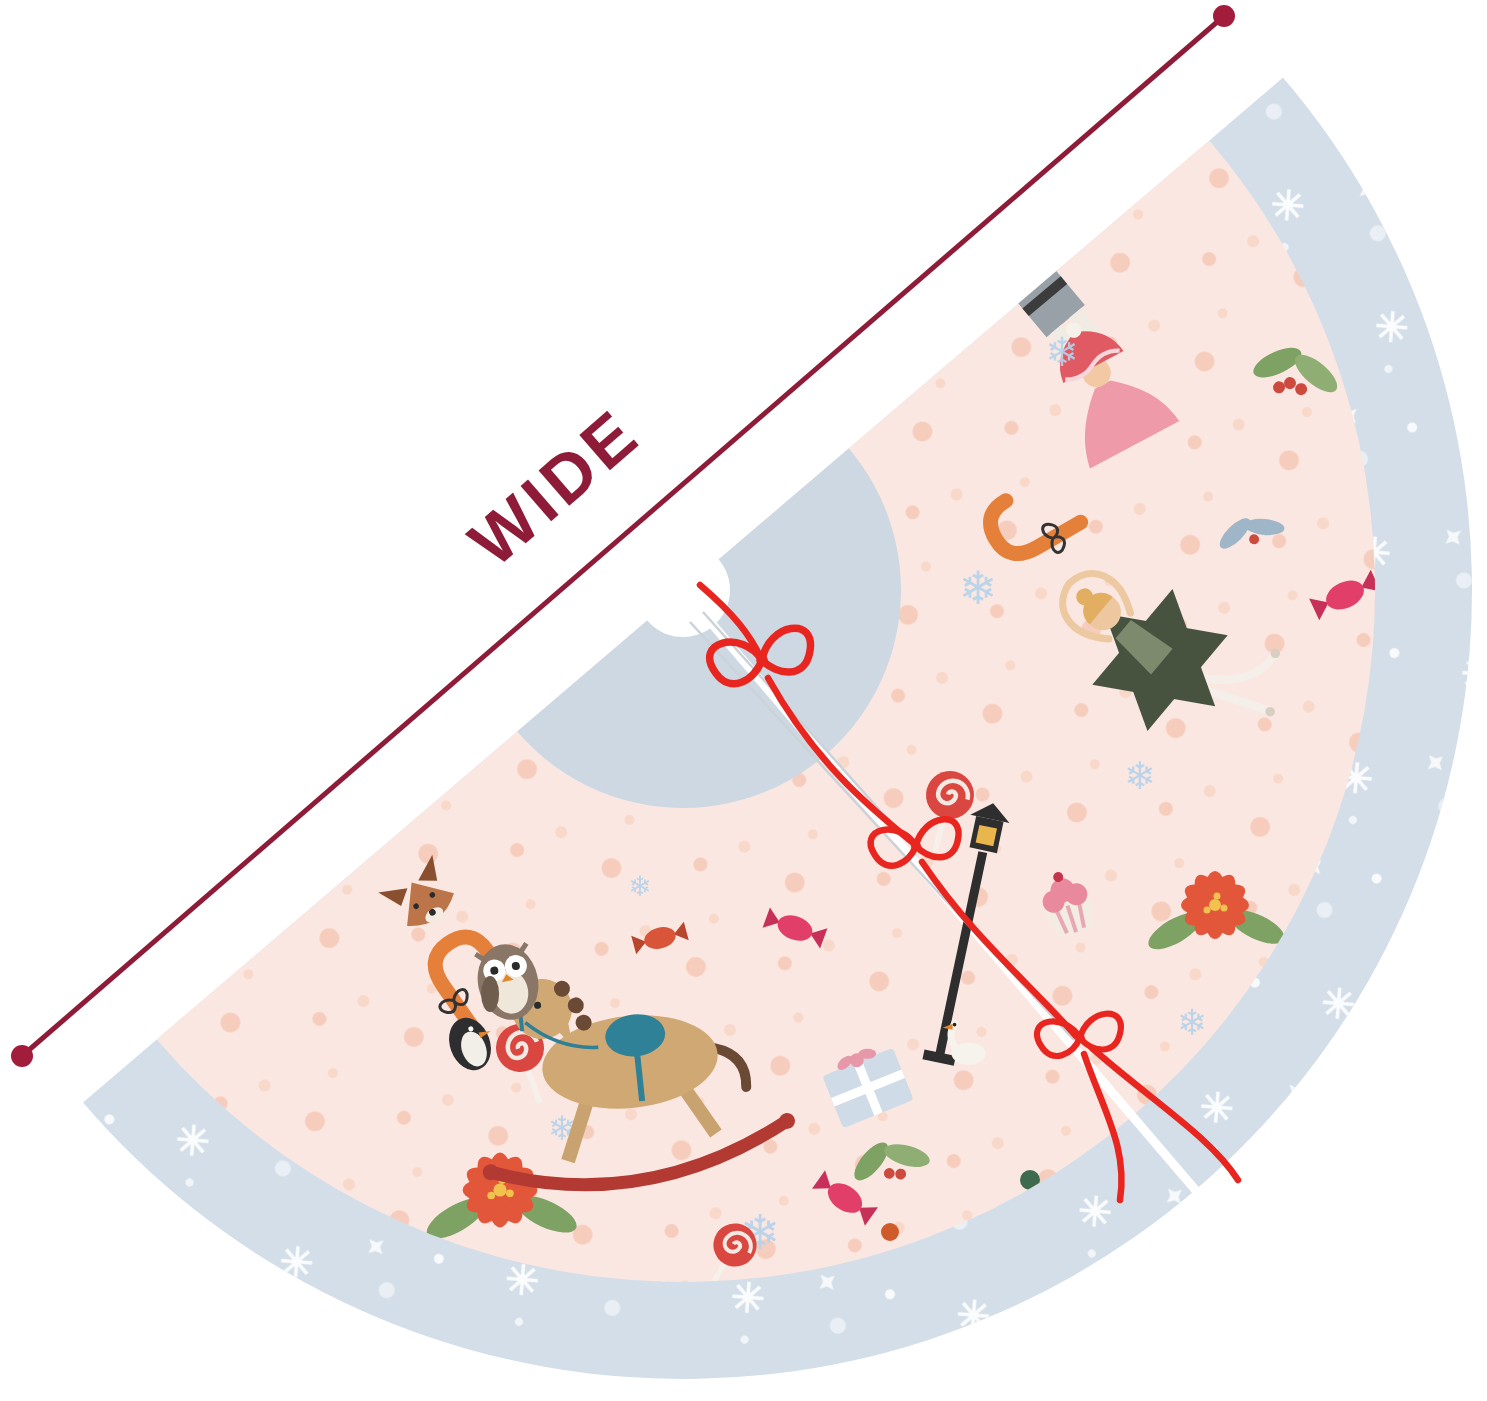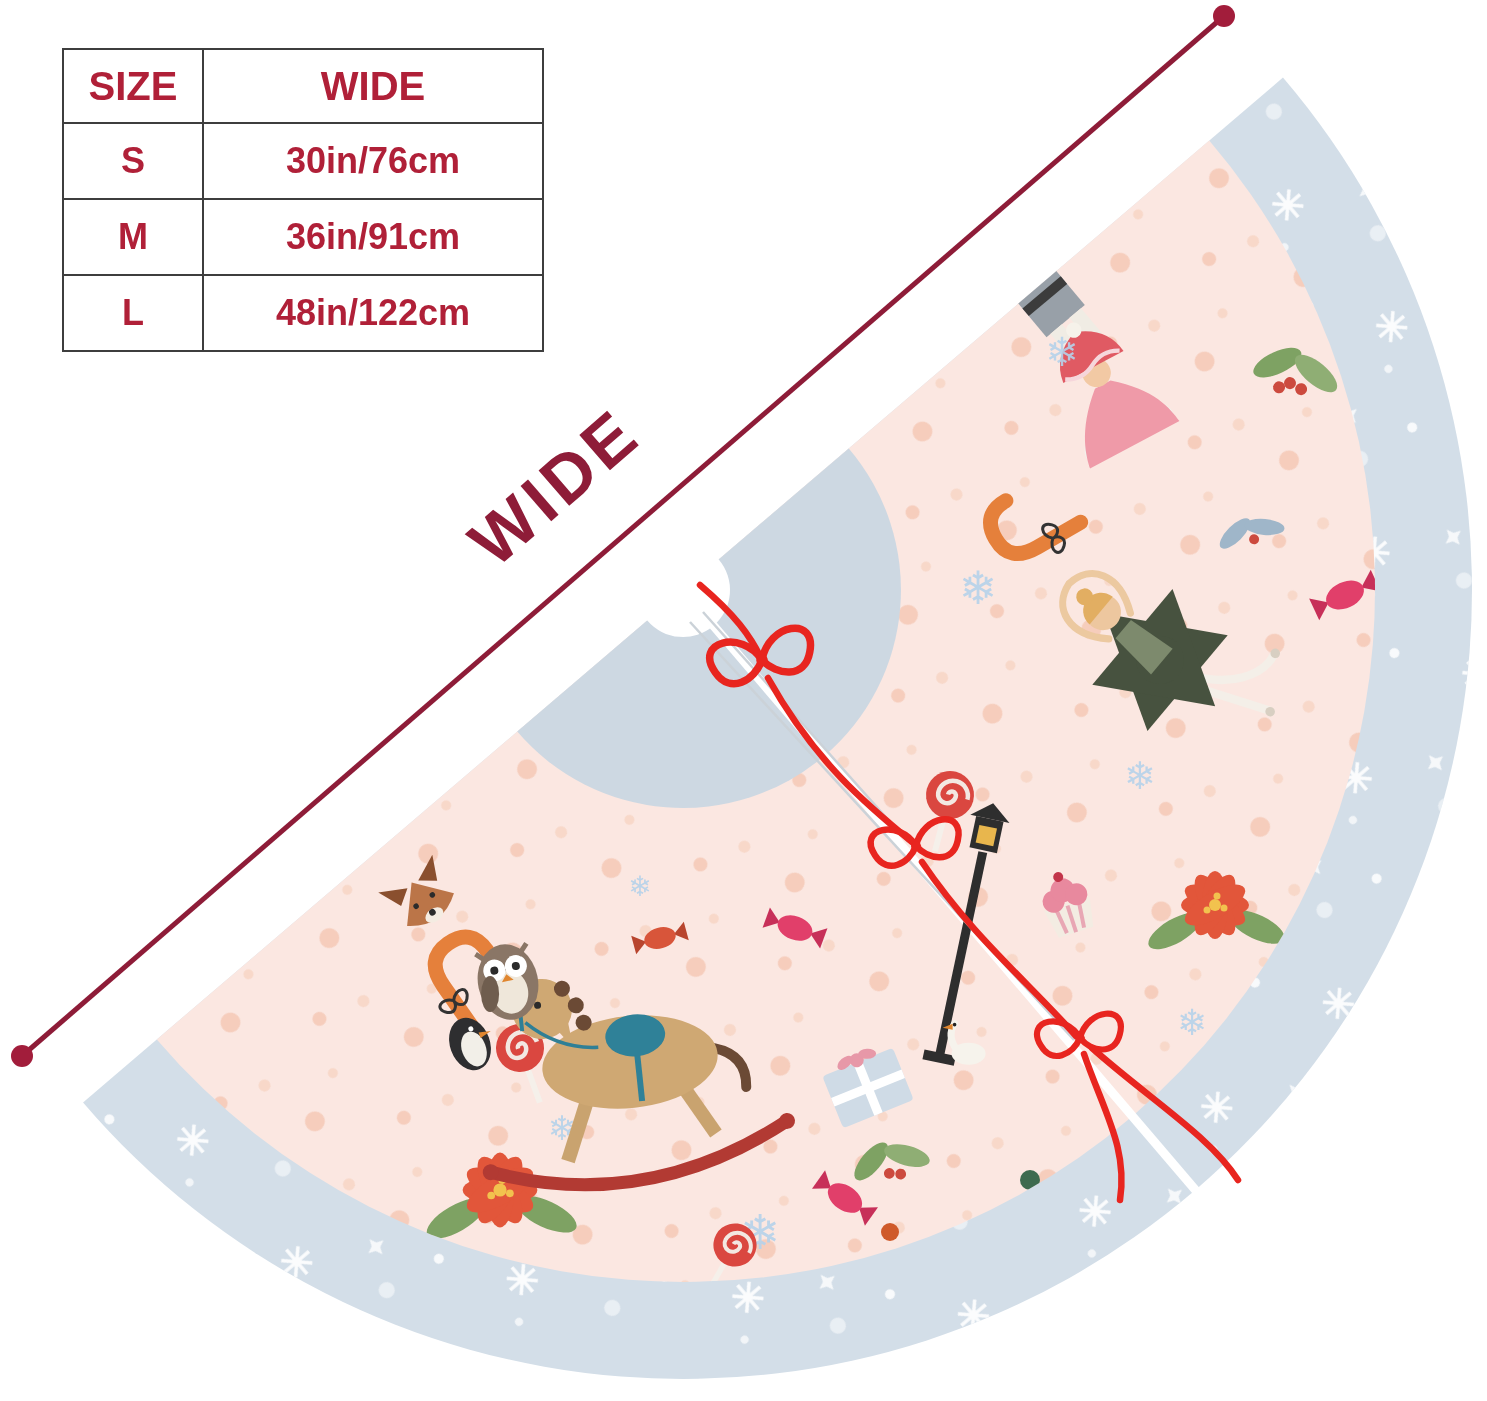--- a/index.html
+++ b/index.html
@@ -12,44 +12,20 @@
   .size-chart td{font-size:36px;height:74px;}
   .col-size{width:140px;}
   .col-wide{width:340px;}
   .art{position:absolute;left:0;top:0;width:1487px;height:1401px;}
 </style>
 </head>
 <body>
 
 <div class="stage">
 
-  <table class="size-chart">
-    <colgroup>
-        <col class="col-size">
-        <col class="col-wide">
-      </colgroup>
-    <tbody>
-        <tr>
-      <th>SIZE</th>
-      <th>WIDE</th>
-    </tr>
-    <tr>
-      <td>S</td>
-      <td>30in/76cm</td>
-    </tr>
-    <tr>
-      <td>M</td>
-      <td>36in/91cm</td>
-    </tr>
-    <tr>
-      <td>L</td>
-      <td>48in/122cm</td>
-    </tr>
-  </tbody>
-    </table>
 
   <svg class="art" viewBox="0 0 1487 1401">
     <defs>
       <pattern id="snow" width="160" height="160" patternUnits="userSpaceOnUse">
         <circle cx="20" cy="30" r="5" fill="#ffffff" opacity="0.85"></circle>
         <circle cx="120" cy="20" r="8" fill="#ffffff" opacity="0.5"></circle>
         <circle cx="40" cy="130" r="4" fill="#ffffff" opacity="0.7"></circle>
         <g transform="translate(70,100)" stroke="#ffffff" stroke-width="3.5" opacity="0.9">
           <path d="M0,-16 V16 M-16,0 H16 M-11,-11 L11,11 M-11,11 L11,-11"></path>
         </g>

